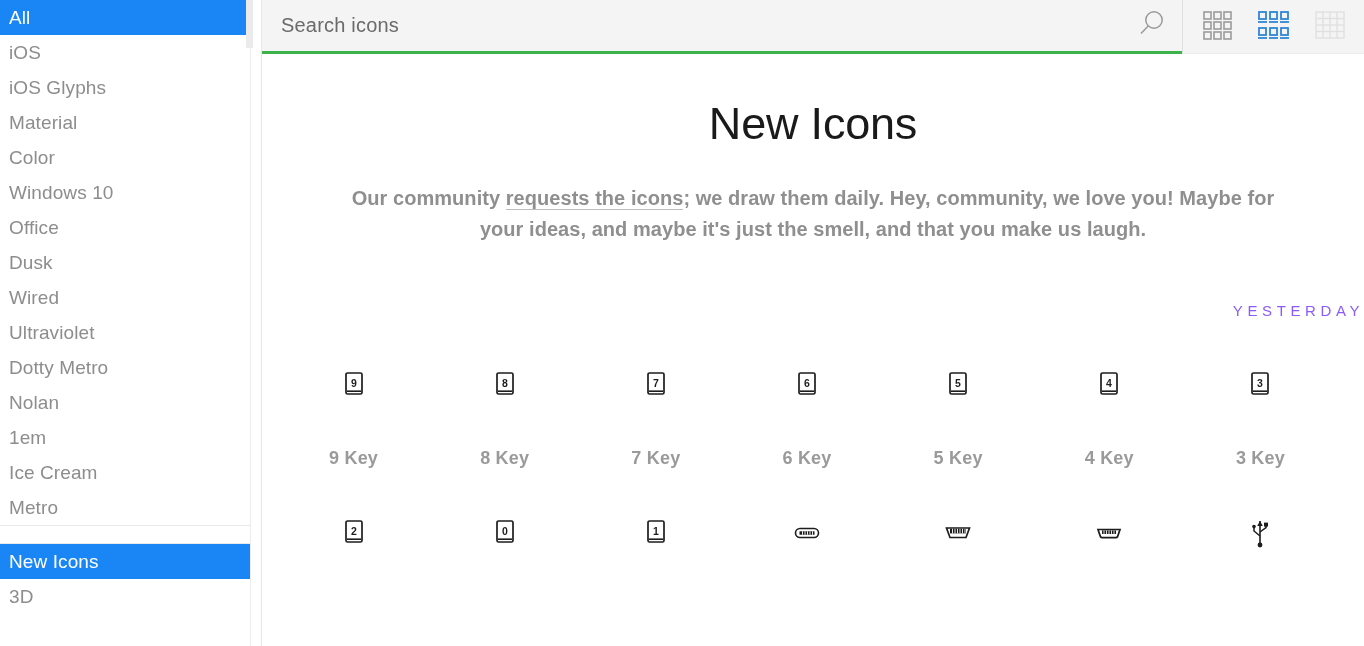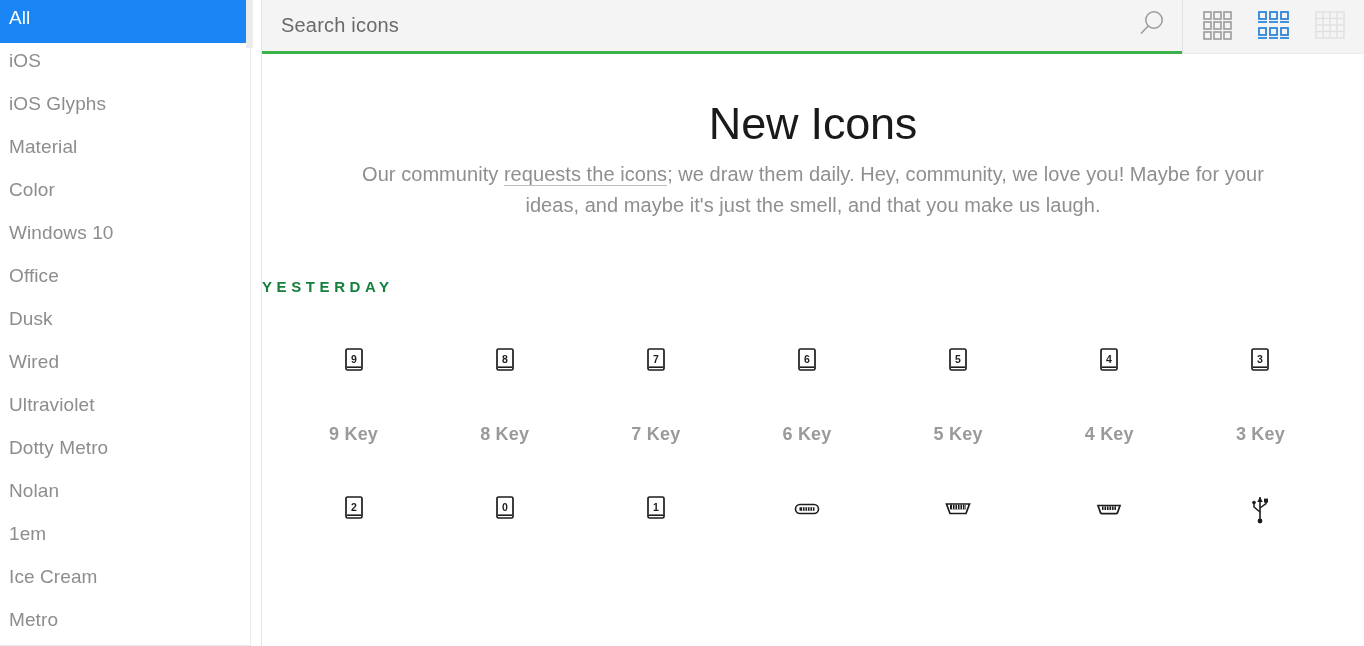--- a/index.html
+++ b/index.html
@@ -35,21 +35,21 @@
     position: absolute;
     left: 0;
     top: 0;
     width: 251px;
     height: 646px;
     background: #ffffff;
     border-right: 1px solid #ececec;
   }
 
   .nav-item {
-    height: 43px;
+    height: 35px;
     line-height: 35px;
     padding-left: 9px;
     font-size: 19px;
     color: #8d8d8d;
     font-weight: 300;
     white-space: nowrap;
     letter-spacing: 0.1px;
     cursor: pointer;
   }
   .nav-item.selected {
@@ -170,42 +170,42 @@
     margin-top: 46px;
     text-align: center;
     font-size: 45px;
     font-weight: 400;
     color: #1a1a1a;
     letter-spacing: -0.2px;
     line-height: 1.05;
   }
 
   .page-desc {
-    margin: 12px auto 0;
+    margin: 36px auto 0;
     width: 950px;
     text-align: center;
     font-size: 20px;
-    font-weight: 400;
+    font-weight: 700;
     line-height: 31px;
     color: #8f8f8f;
     letter-spacing: 0.05px;
   }
   .page-desc a {
     color: #8f8f8f;
     text-decoration: none;
     border-bottom: 1px solid #bdbdbd;
     cursor: pointer;
   }
 
   .group-label {
     margin-top: 57px;
-    text-align: left;
+    text-align: right;
     font-size: 15px;
-    font-weight: 700;
-    color: #15803d;
+    font-weight: 400;
+    color: #8b5cf6;
     letter-spacing: 4.6px;
   }
 
   .icon-grid {
     margin-top: 44px;
     display: grid;
     grid-template-columns: repeat(7, 1fr);
     row-gap: 0px;
     padding: 0 28px 0 16px;
   }

